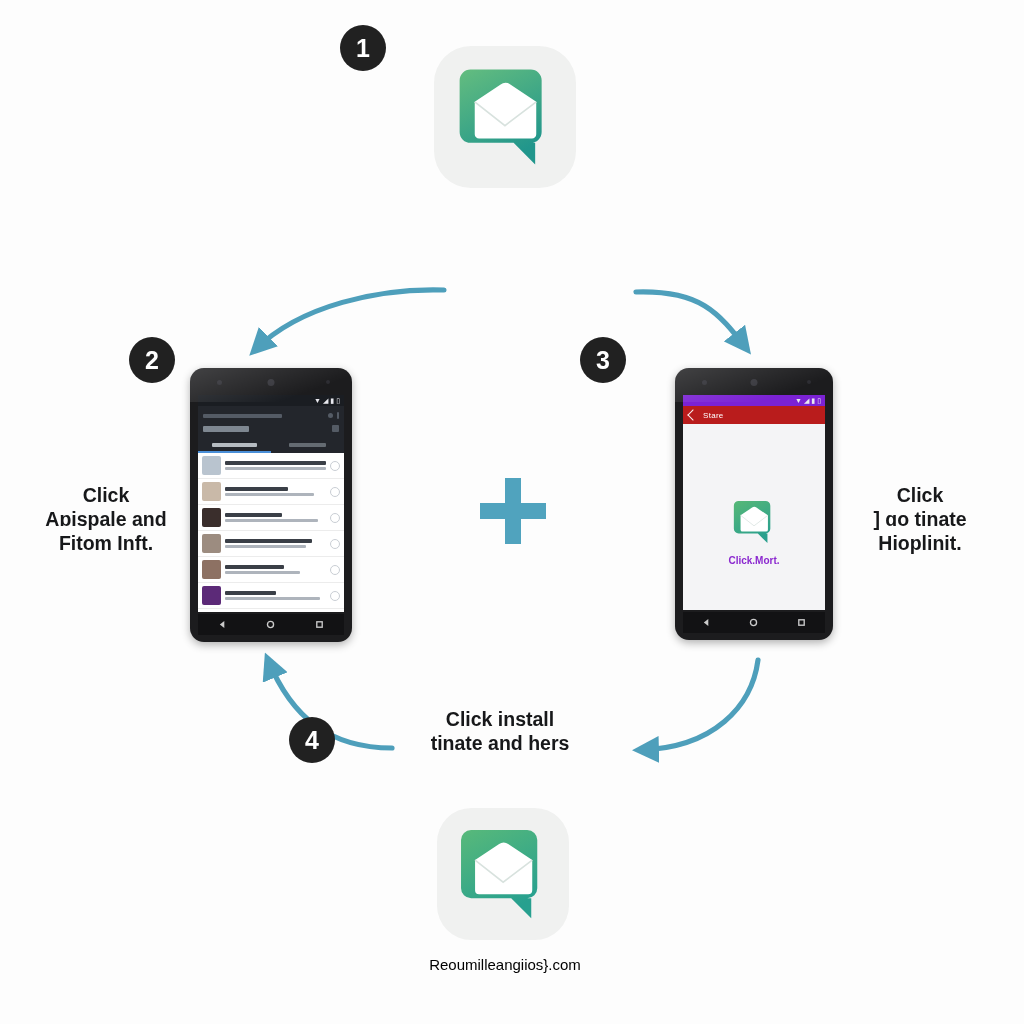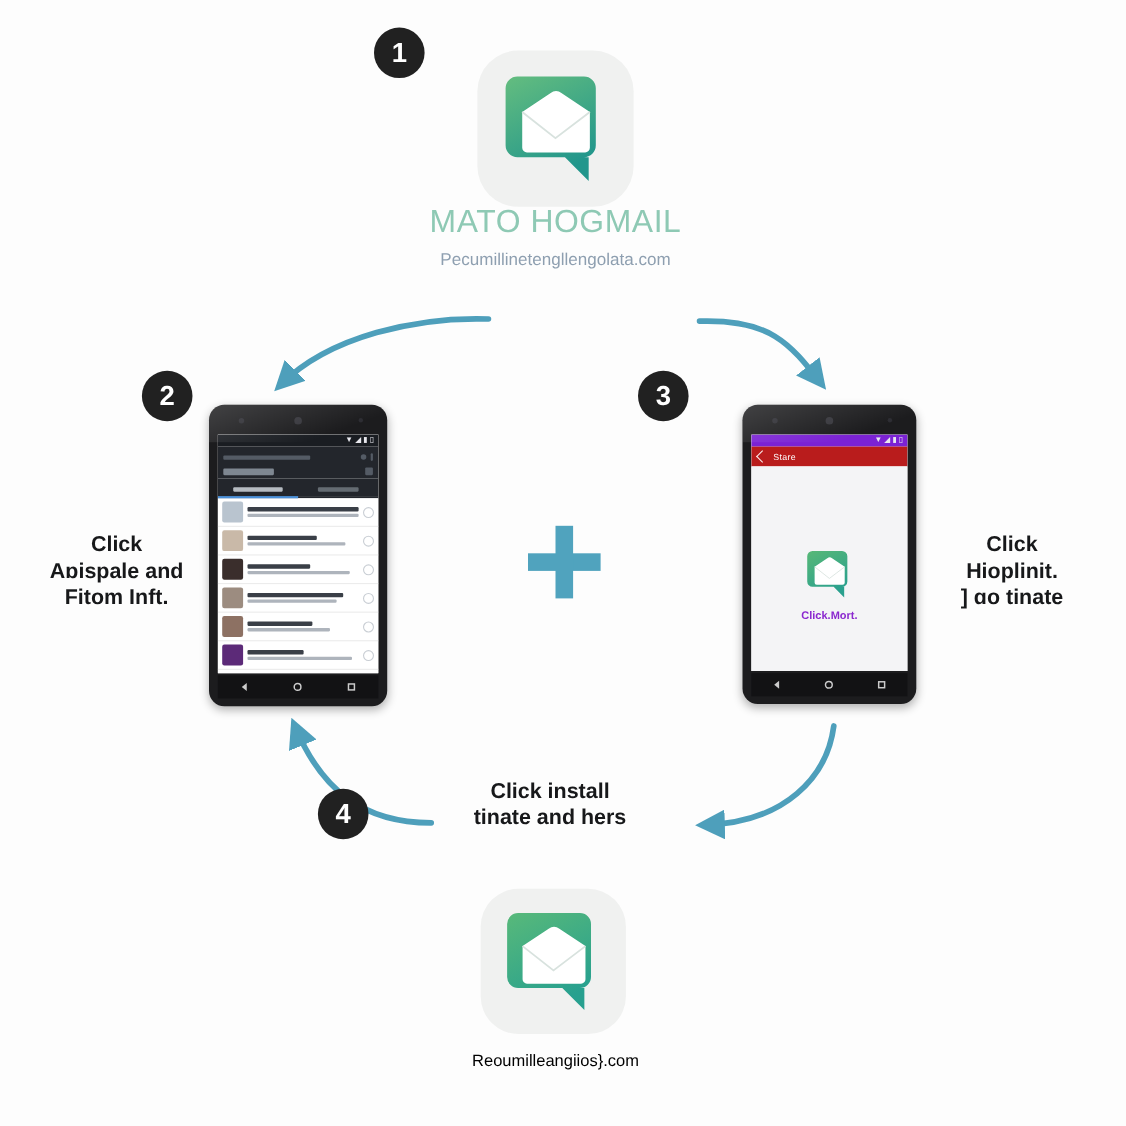--- a/index.html
+++ b/index.html
@@ -398,24 +398,20 @@
             <stop offset="1" stop-color="#21968c"></stop>
           </linearGradient>
         </defs>
         <path d="M18 6 H74 a10 10 0 0 1 10 10 V64 a10 10 0 0 1 -10 10 H78 L78 94 L58 74 H18 a10 10 0 0 1 -10 -10 V16 a10 10 0 0 1 10 -10 Z" fill="url(#gq1)"></path>
         <path d="M22 36 L46 20 a7 7 0 0 1 9 0 L79 36 V66 a4 4 0 0 1 -4 4 H26 a4 4 0 0 1 -4 -4 Z" fill="#ffffff"></path>
         <path d="M22 36 L50 58 L79 36" fill="none" stroke="#d8e2de" stroke-width="1.6"></path>
       </svg>
     </div>
   </div>
 
-  <div id="brand-block">
-    <div id="brand-name">MATO HOGMAIL</div>
-    <div id="brand-url">Pecumillinetengllengolata.com</div>
-  </div>
 
 
   <div class="badge" id="badge2">2</div>
 
   <div class="caption" id="cap-left">
     <span class="ln">Click</span>
     <span class="ln">Aɒispale and</span>
     <span class="ln">Fitom Inft.</span>
   </div>
 
@@ -534,22 +530,22 @@
 
   <div id="plus">
     <div class="bar-h"></div>
     <div class="bar-v"></div>
   </div>
 
   <div class="badge" id="badge3">3</div>
 
   <div class="caption" id="cap-right">
     <span class="ln">Click</span>
+    <span class="ln">] ɑo tinate</span>
     <span class="ln">Hioplinit.</span>
-    <span class="ln">] ɑo tinate</span>
   </div>
 
   <div class="phone" id="phone-right">
     <div class="phone-body">
       <div class="sensor-dot"></div>
       <div class="earpiece"></div>
       <div class="front-cam"></div>
 
       <div class="screen">
         <div class="statusbar rp-statusbar">

